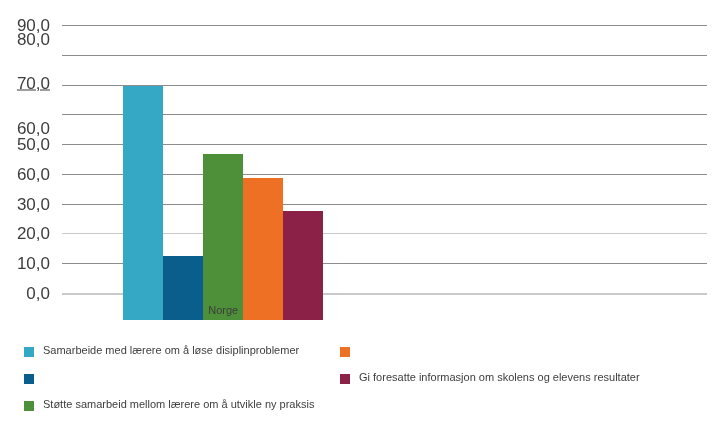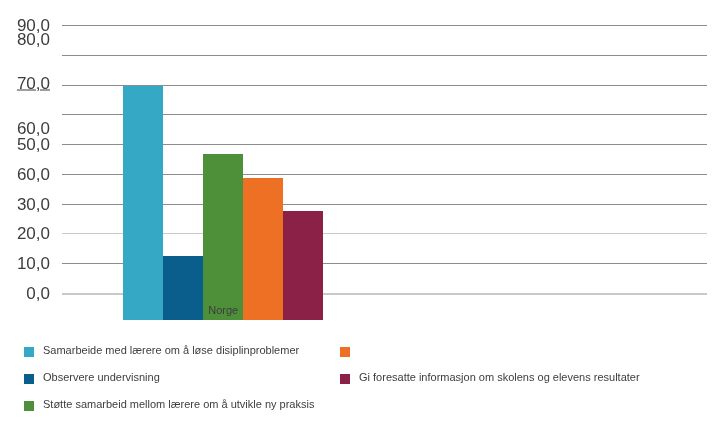--- a/index.html
+++ b/index.html
@@ -187,21 +187,20 @@
   </div>
 
   <div class="legend">
     <div class="legend-col col-1">
         <div class="legend-item">
           <span class="legend-swatch" style="background: rgb(53, 168, 198);"></span>
           <span class="legend-label">Samarbeide med lærere om å løse disiplinproblemer</span>
         </div>
         <div class="legend-item">
           <span class="legend-swatch" style="background: rgb(10, 94, 140);"></span>
-          <span class="legend-label">Observere undervisning</span>
         </div>
         <div class="legend-item">
           <span class="legend-swatch" style="background: rgb(78, 144, 57);"></span>
           <span class="legend-label">Støtte samarbeid mellom lærere om å utvikle ny praksis</span>
         </div>
       </div>
     <div class="legend-col col-2">
         <div class="legend-item">
           <span class="legend-swatch" style="background: rgb(238, 112, 37);"></span>
         </div>

